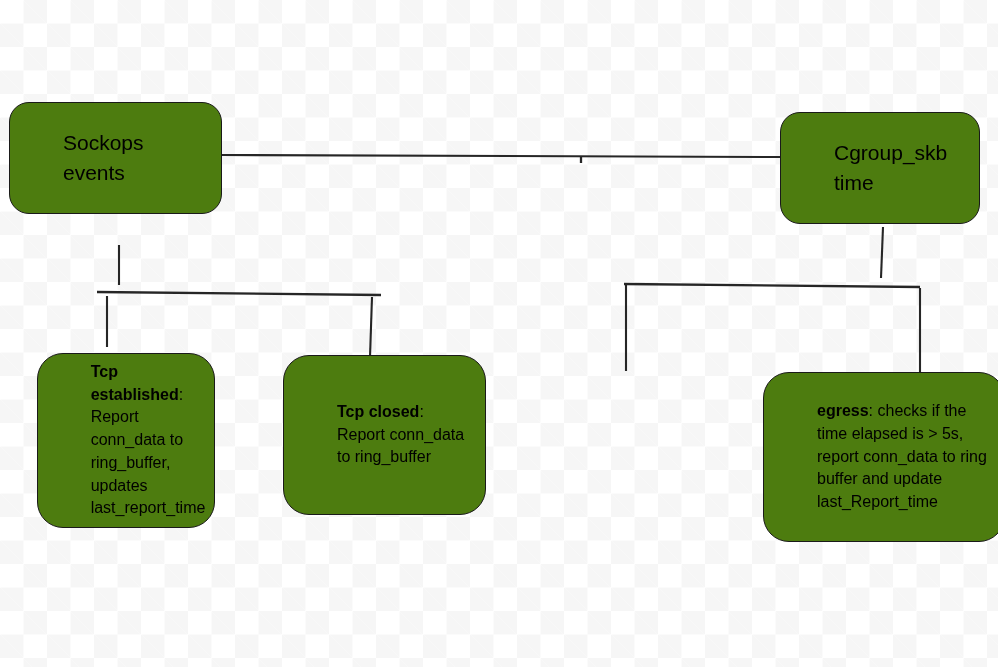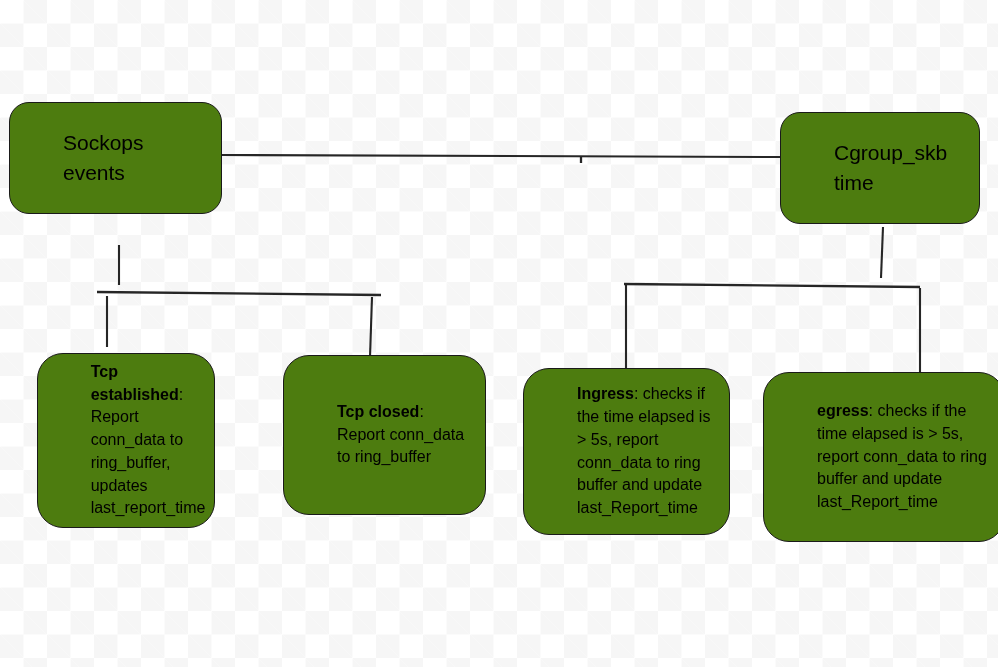--- a/index.html
+++ b/index.html
@@ -139,21 +139,18 @@
   </div>
 
   <div class="node node-detail" id="node-tcp-established">
     <span class="label"><span class="lead">Tcp established</span><span>: Report conn_data to ring_buffer, updates last_report_time</span></span>
   </div>
 
   <div class="node node-detail" id="node-tcp-closed">
     <span class="label"><span class="lead">Tcp closed</span><span>: Report conn_data to ring_buffer</span></span>
   </div>
 
-  <div class="node node-detail" id="node-ingress">
-    <span class="label"><span class="lead">Ingress</span><span>: checks if the time elapsed is &gt; 5s, report conn_data to ring buffer and update last_Report_time</span></span>
-  </div>
 
   <div class="node node-detail" id="node-egress">
     <span class="label"><span class="lead">egress</span><span>: checks if the time elapsed is &gt; 5s, report conn_data to ring buffer and update last_Report_time</span></span>
   </div>
 
 </div>
 
 </body></html>

